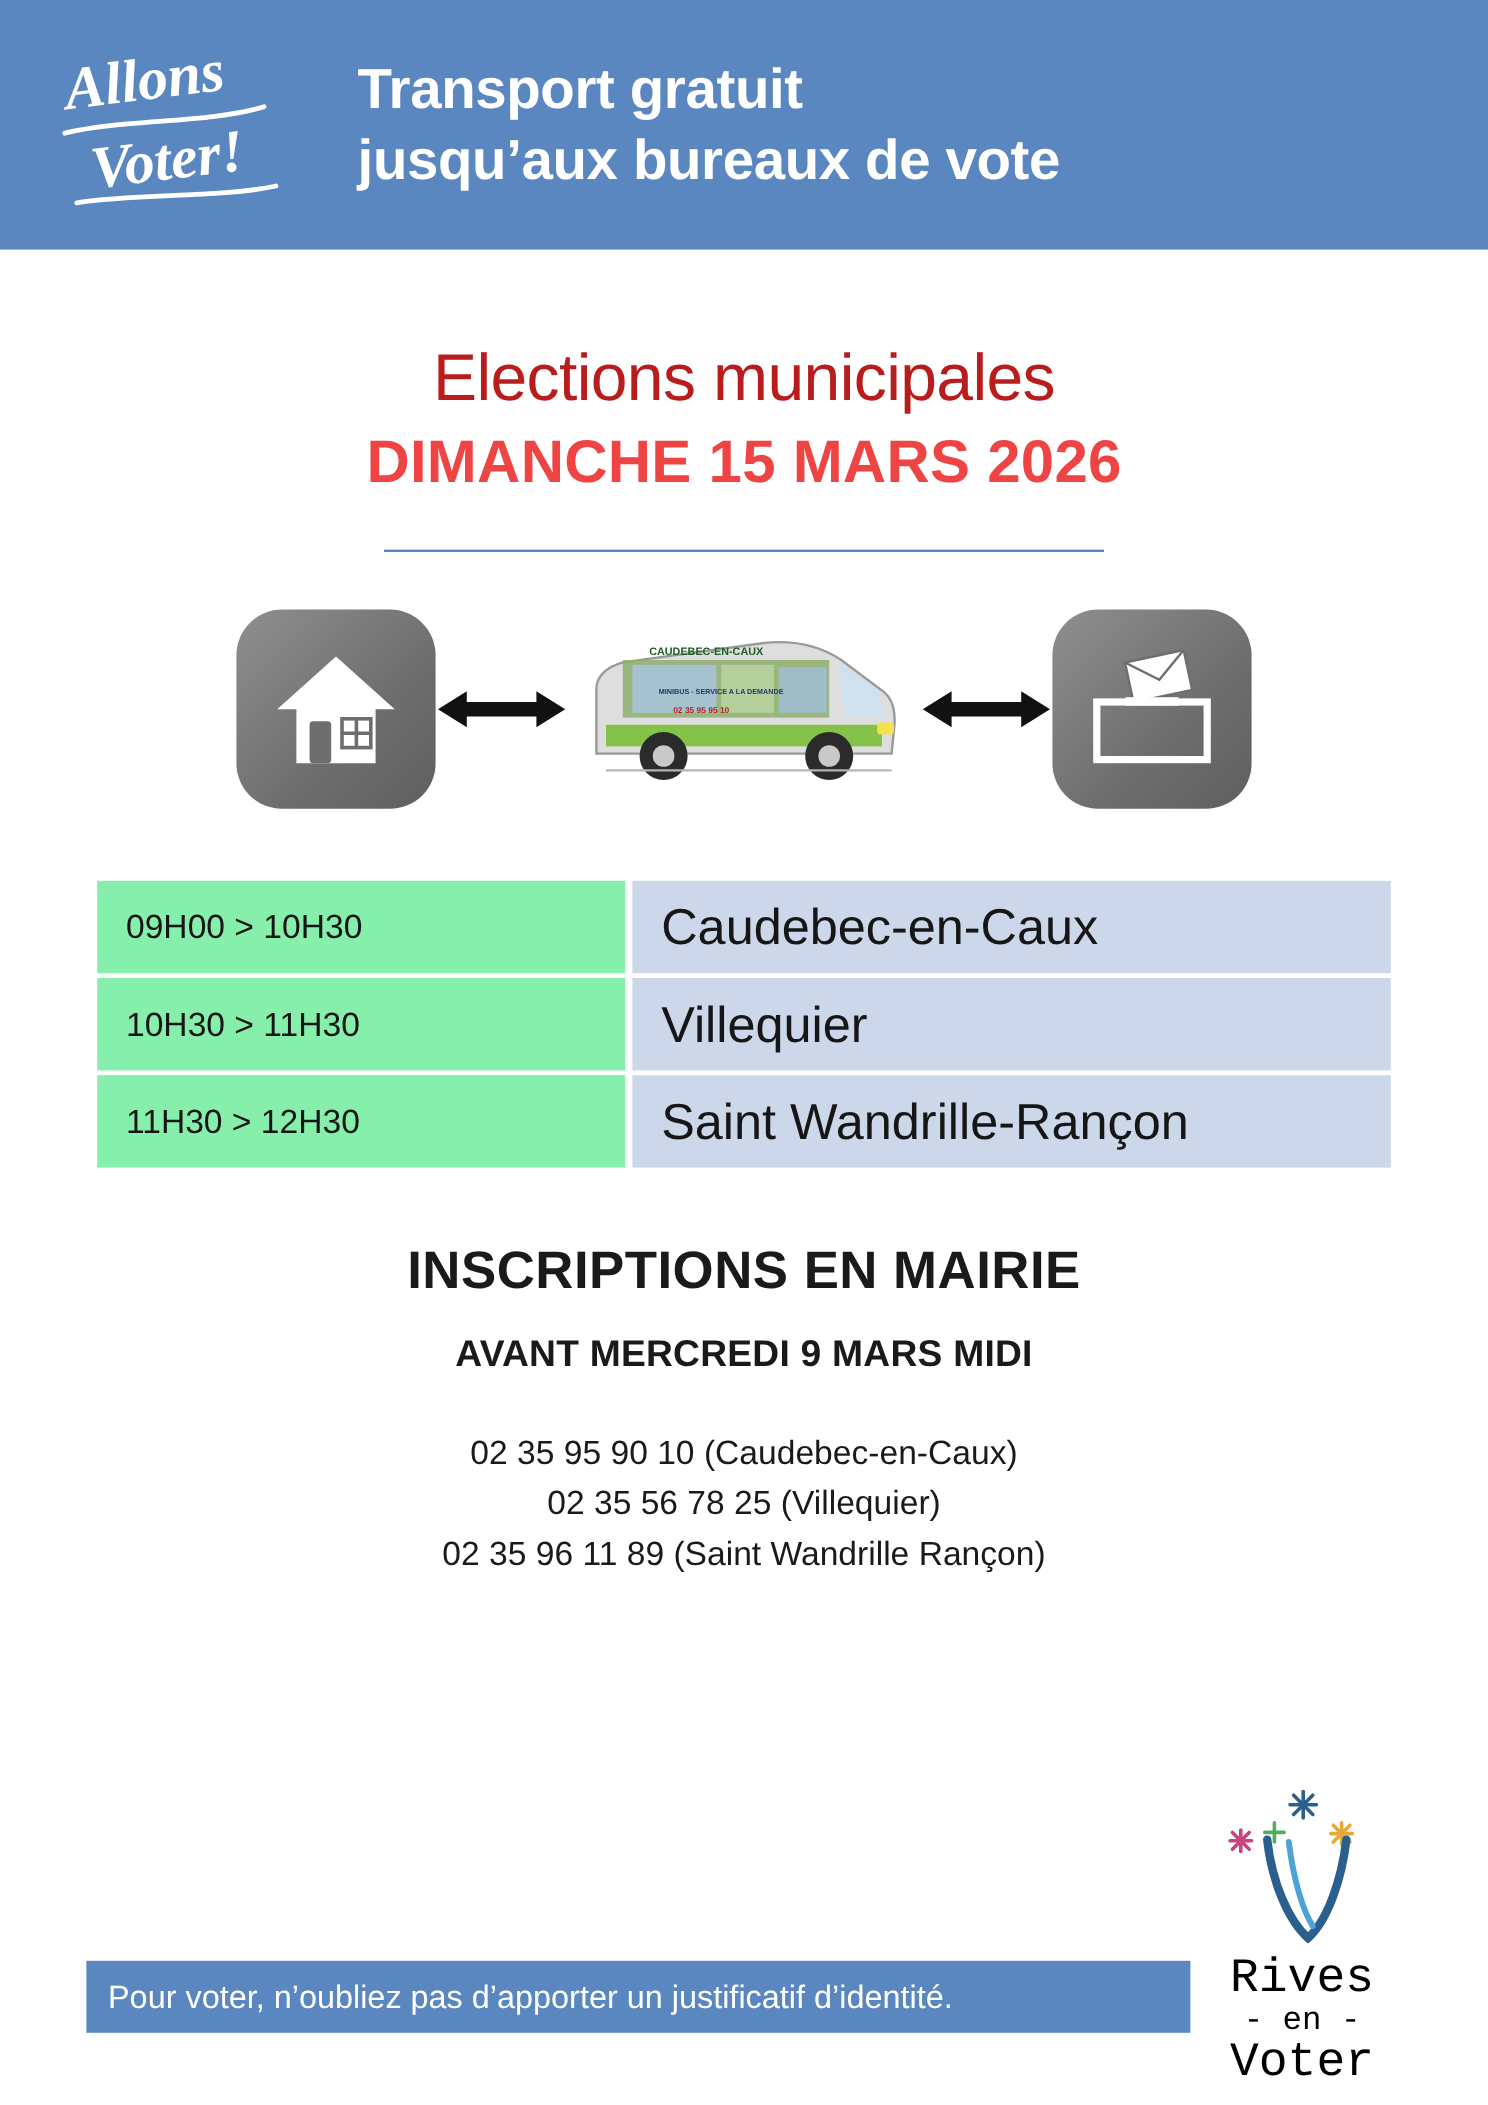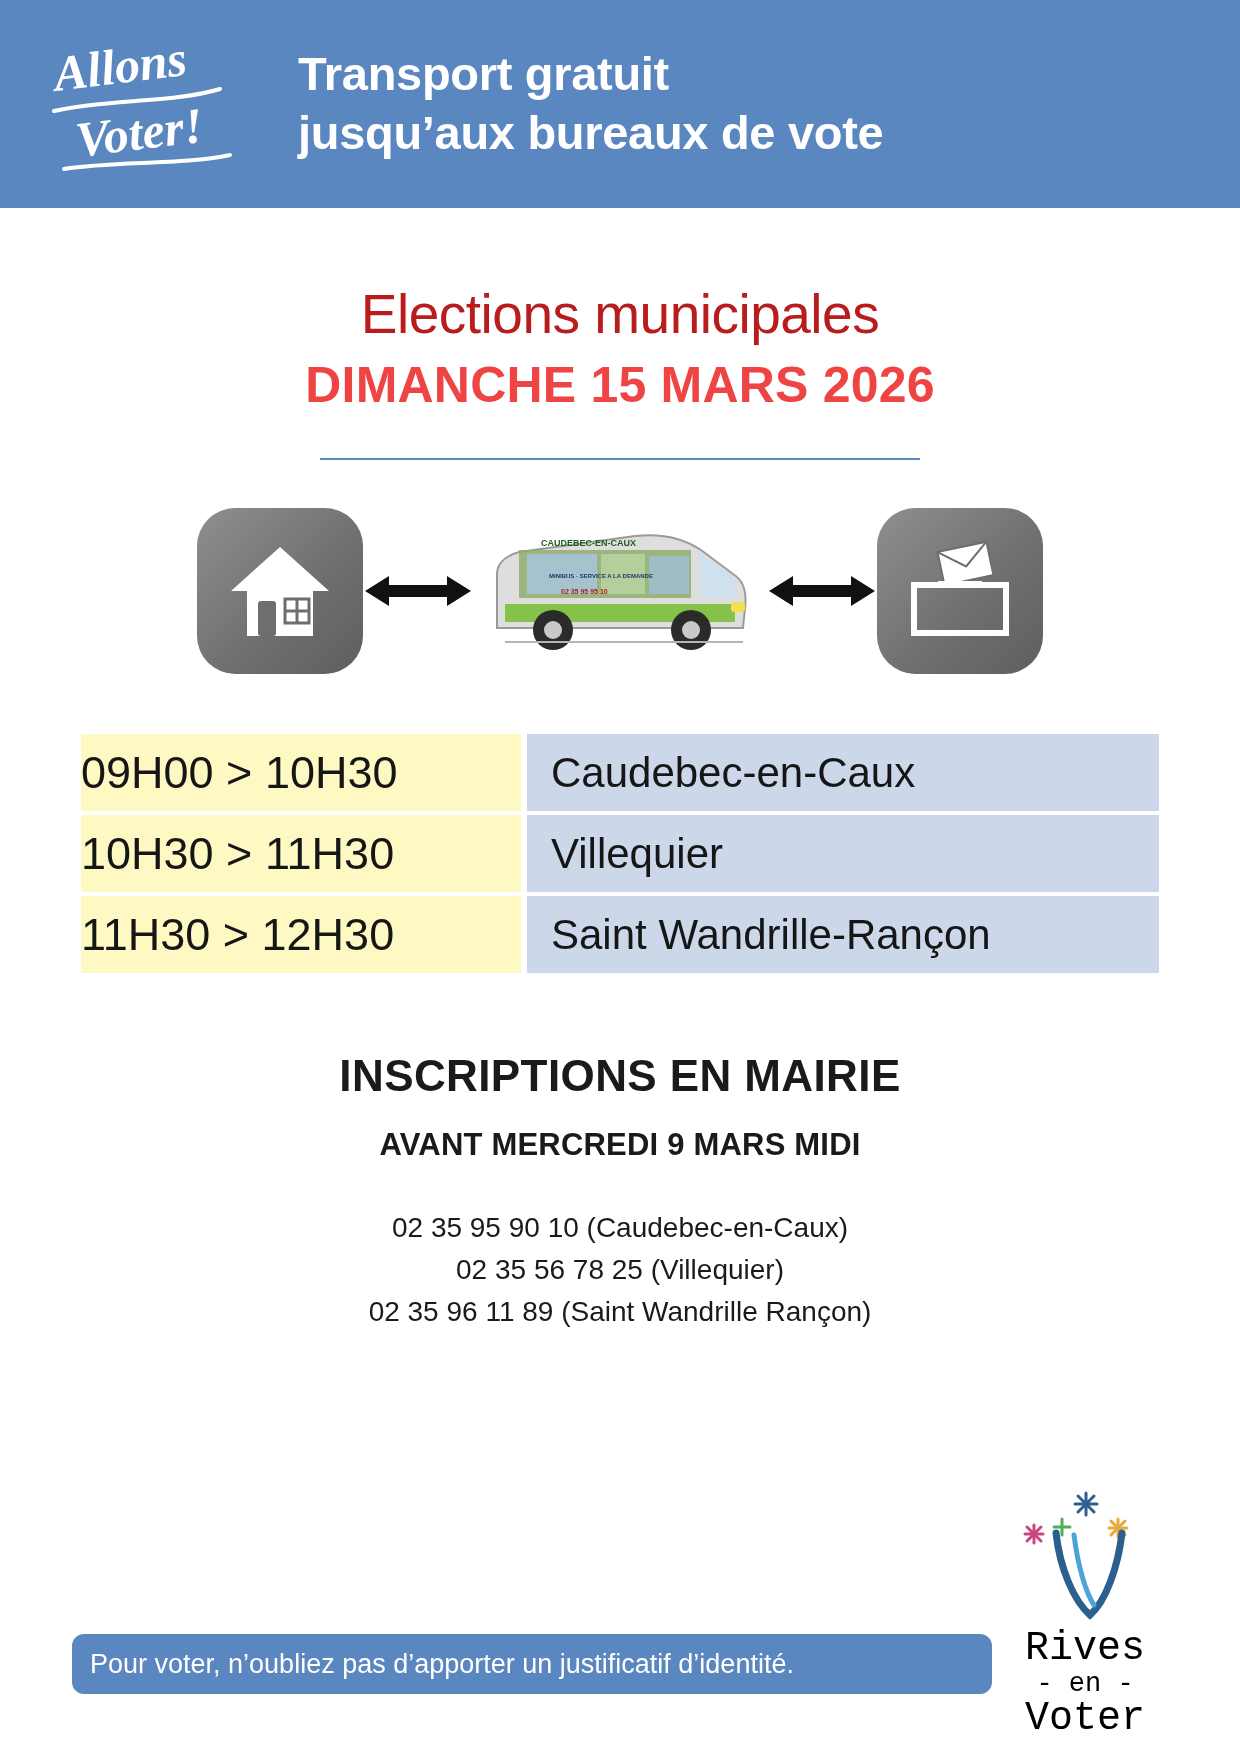--- a/index.html
+++ b/index.html
@@ -105,43 +105,44 @@
     margin: 60px auto 0 auto;
     width: 1078px;
   }
   .schedule-row {
     display: flex;
     height: 77px;
     margin-bottom: 4px;
   }
   .schedule-time {
     width: 440px;
-    background: #fef9c3;
-    display: flex;
-    align-items: center;
+    background: #86efac;
+    display: flex;
+    align-items: center;
+    padding-left: 24px;
     box-sizing: border-box;
-    font-size: 45px;
+    font-size: 28px;
     color: #161616;
   }
   .schedule-place {
     flex: 1;
     background: #ccd8ea;
     display: flex;
     align-items: center;
     padding-left: 24px;
     box-sizing: border-box;
     font-size: 42px;
     color: #161616;
     margin-left: 6px;
   }
 
   
   .registration {
     text-align: center;
-    margin-top: 78px;
+    margin-top: 61px;
   }
   .reg-main {
     font-size: 44px;
     font-weight: bold;
     letter-spacing: 0.4px;
   }
   .reg-sub {
     font-size: 31px;
     font-weight: bold;
     margin-top: 26px;
@@ -161,21 +162,20 @@
     bottom: 60px;
     width: 920px;
     height: 60px;
     background: #5b87c0;
     color: #ffffff;
     display: flex;
     align-items: center;
     padding-left: 18px;
     box-sizing: border-box;
     font-size: 27px;
-    border-radius: 12px;
   }
 
   .rives-logo {
     position: absolute;
     right: 60px;
     bottom: 25px;
     width: 190px;
     height: 240px;
     text-align: center;
   }

